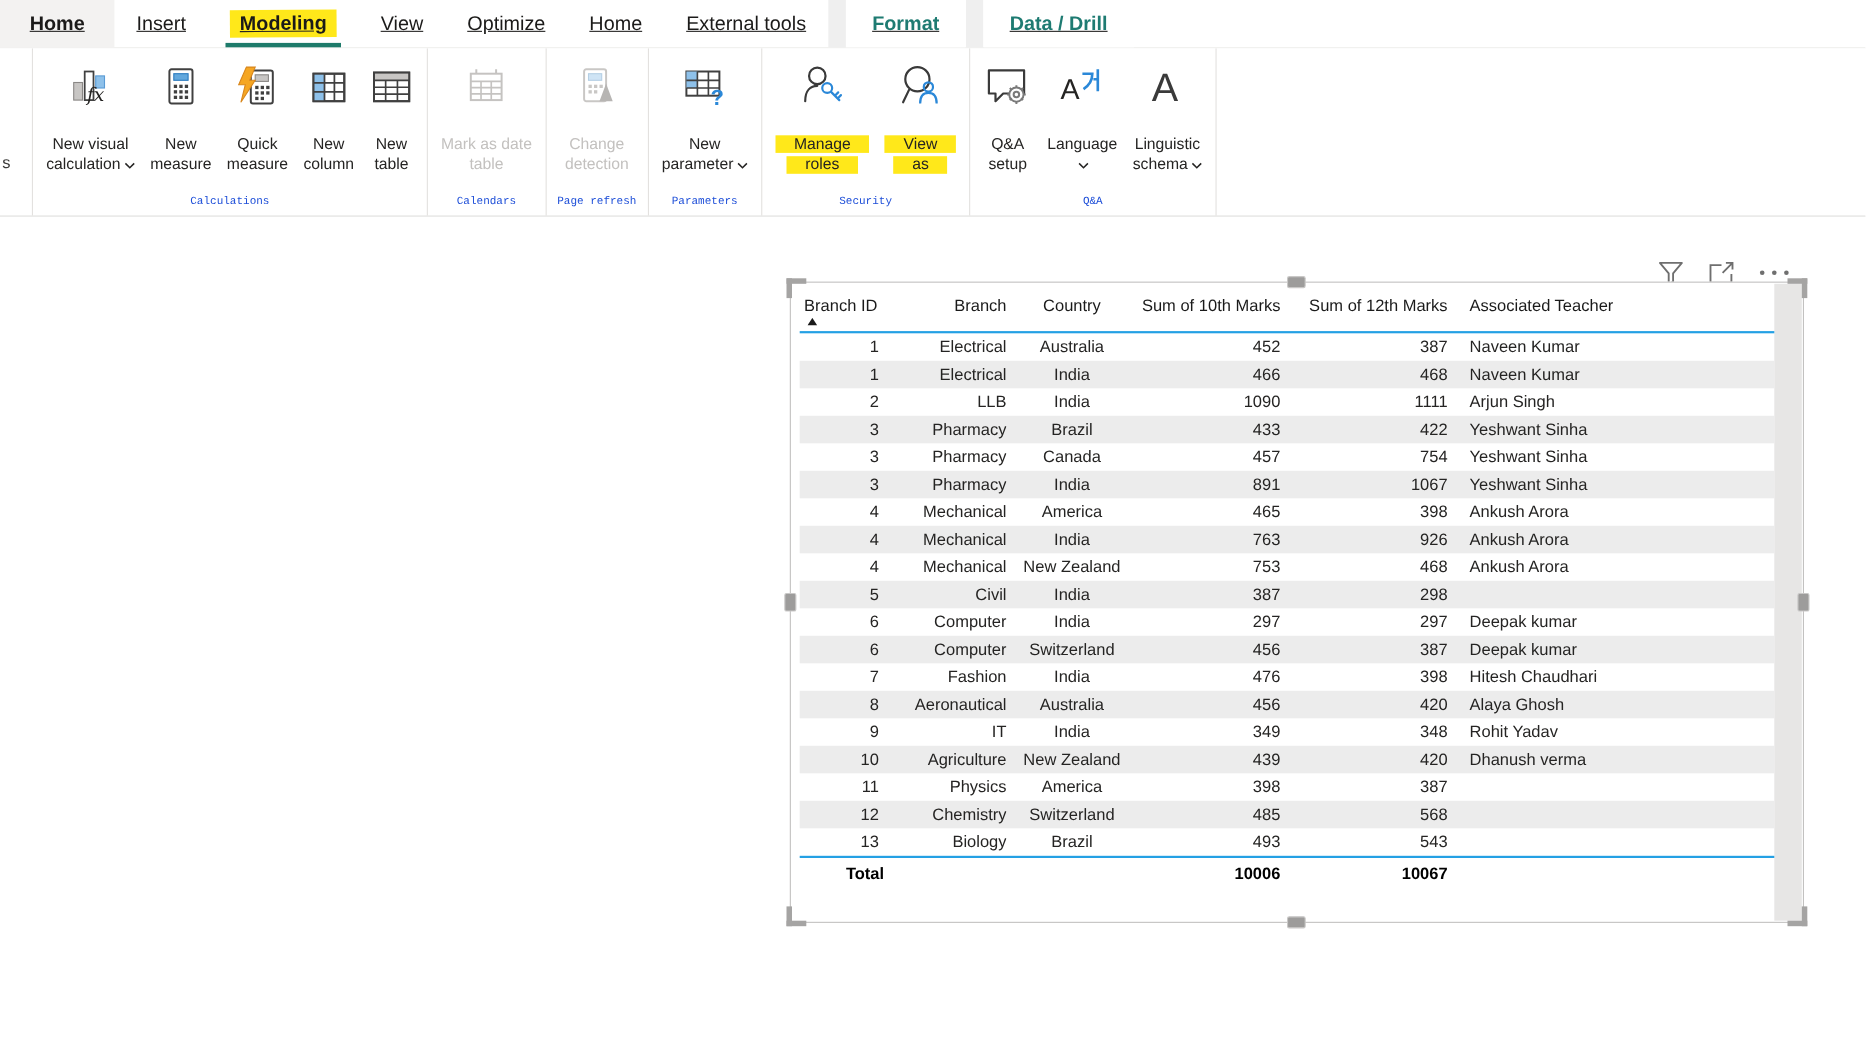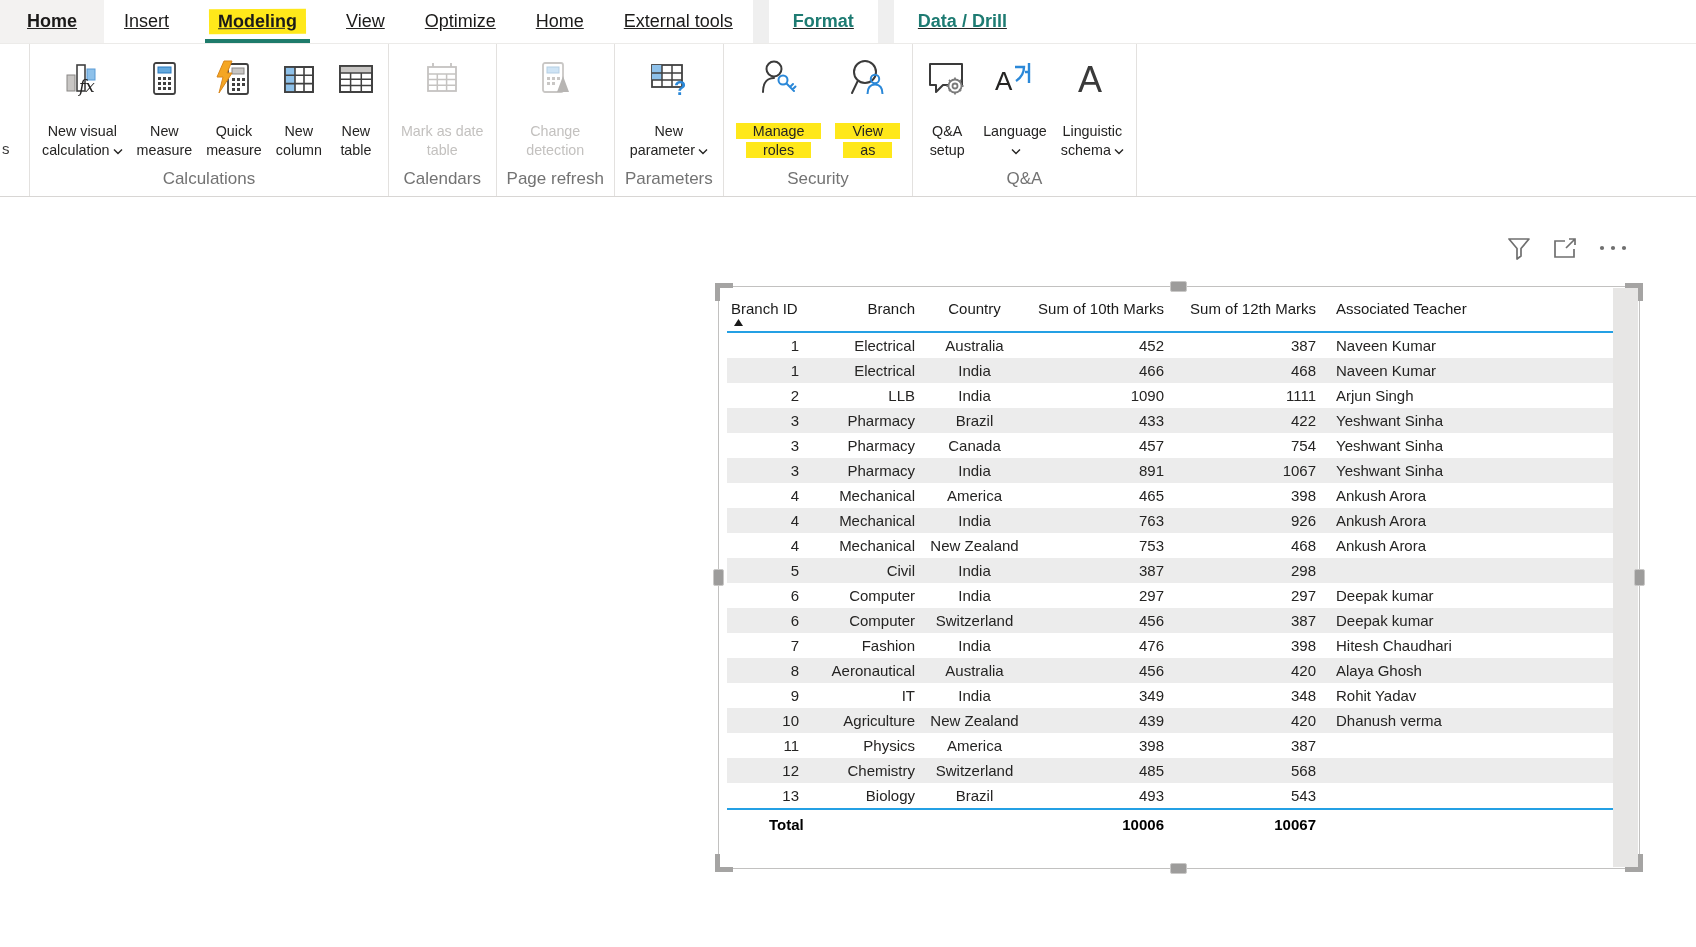--- a/index.html
+++ b/index.html
@@ -15,38 +15,38 @@
   .mtab.selected::after { content:""; position:absolute; left:16px; right:16px; bottom:0; height:4px; background:#1e7b6b; }
   .mtab.contextual { color:#1e7b72; font-weight:700; padding:0 24px; background:#fff; }
   .menuspacer { width:16px; background:#efefef; }
 
   
   .ribbon { position:relative; height:153px; background:#fff; border-bottom:1px solid #d8d6d4; display:flex; }
   .ribbon-left { width:30px; border-right:1px solid #e3e1df; position:relative; }
   .ribbon-left span { position:absolute; left:2px; top:96px; font-size:15px; color:#3b3a39; }
   .rgroup { display:flex; flex-direction:column; border-right:1px solid #e3e1df; padding:8px 6px 2px 6px; }
   .rbtns { display:flex; flex:1; align-items:flex-start; justify-content:center; gap:2px; }
-  .rgroup-label { text-align:center; font-size:17px; color:#737373; padding:2px 4px 5px 4px; white-space:nowrap; }
+  .rgroup-label { text-align:center; font-size:10px; color:#1d4ed8; padding:2px 4px 5px 4px; white-space:nowrap;font-family:Liberation Mono, monospace; }
   .rbtn { display:flex; flex-direction:column; align-items:center; padding:4px 6px; cursor:default; }
   .rbtn .ricon { height:46px; display:flex; align-items:center; justify-content:center; margin-bottom:20px; }
   .rlabel { font-size:14.3px; line-height:19px; text-align:center; color:#252423; white-space:nowrap; }
   .rbtn.disabled .rlabel { color:#c3c1bf; }
   .hl { background:#ffe81a; padding:0 17px; }
   .chev { width:10px; height:7px; margin-left:3px; }
   .chev path { stroke:currentColor; stroke-width:1.4; fill:none; }
 
   
   .canvas { position:relative; height:749px; background:#ffffff; }
 
   
   .vtoolbar { position:absolute; left:1506px; top:38px; display:flex; gap:20px; align-items:center; color:#6f6f6f; }
   .vtoolbar svg { display:block; }
 
   
-  .visual { position:absolute; left:718px; top:89px; width:922px; height:583px;
+  .visual { position:absolute; left:718px; top:59px; width:922px; height:583px;
     border:1px solid #c2c1c0; background:#fff; }
   .scrolltrack { position:absolute; top:1px; bottom:1px; right:1px; width:25px; background:#e7e6e5; }
   .handle { position:absolute; background:#9d9c9b; border:1px solid #c9c8c7; border-radius:2px; }
   .h-top    { left:50%; top:-6px;   width:17px; height:11px; margin-left:-9px; }
   .h-bottom { left:50%; bottom:-6px;width:17px; height:11px; margin-left:-9px; }
   .h-left   { top:50%; left:-6px;   width:11px; height:17px; margin-top:-9px; }
   .h-right  { top:50%; right:-6px;  width:11px; height:17px; margin-top:-9px; }
   .corner { position:absolute; width:18px; height:18px; border:0 solid #a5a4a3; background:transparent; }
   .c-tl { left:-4px; top:-4px; border-left-width:5px; border-top-width:5px; }
   .c-tr { right:-4px; top:-4px; border-right-width:5px; border-top-width:5px; }

